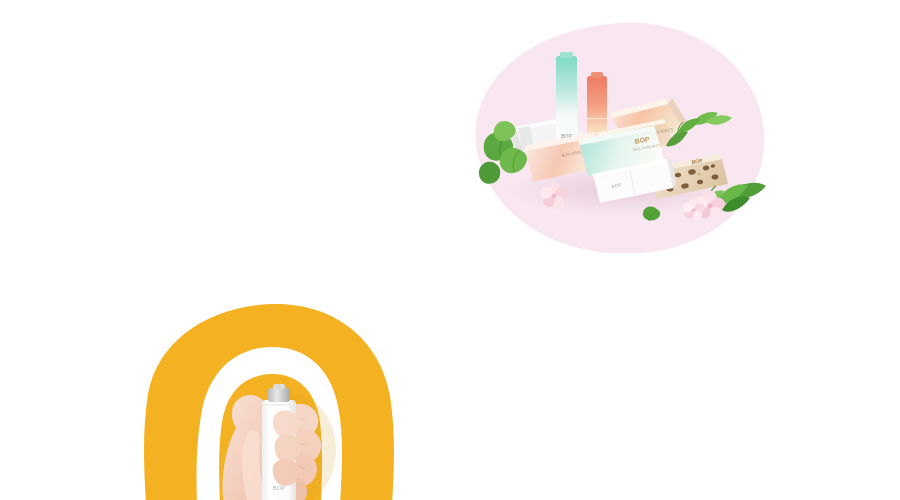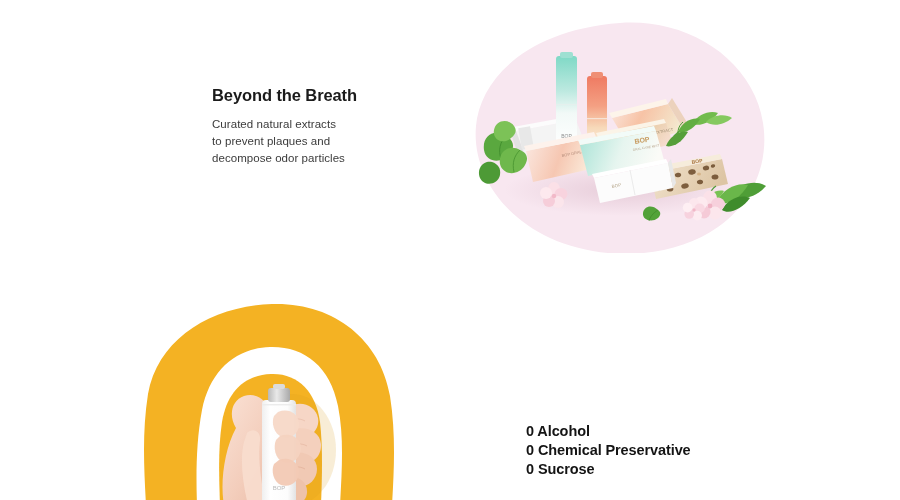--- a/index.html
+++ b/index.html
@@ -355,28 +355,15 @@
 
         <g>
           <path d="M138 112 C 148 108, 158 113, 159 123 C 160 133, 151 140, 142 137 C 134 134, 131 123, 134 116 Z" fill="#f7d8c8" opacity="0.96"></path>
           <path d="M140 136 C 150 132, 161 138, 161 148 C 161 158, 152 165, 143 162 C 135 159, 133 147, 136 140 Z" fill="#f5d2bf" opacity="0.96"></path>
           <path d="M139 160 C 149 156, 159 162, 159 172 C 159 182, 150 188, 141 185 C 133 182, 131 170, 134 164 Z" fill="#f2cab5" opacity="0.96"></path>
         </g>
       </g>
     </svg>
   </div>
 
-  <div class="copy-block">
-    <div class="headline">Beyond the Breath</div>
-    <div class="subcopy">
-      <div>Curated natural extracts</div>
-      <div>to prevent plaques and</div>
-      <div>decompose odor particles</div>
-    </div>
-  </div>
-
-  <div class="claims-block">
-    <div class="claim-line">0 Alcohol</div>
-    <div class="claim-line">0 Chemical Preservative</div>
-    <div class="claim-line">0 Sucrose</div>
-  </div>
+
 
 </div>
 
 </body></html>

